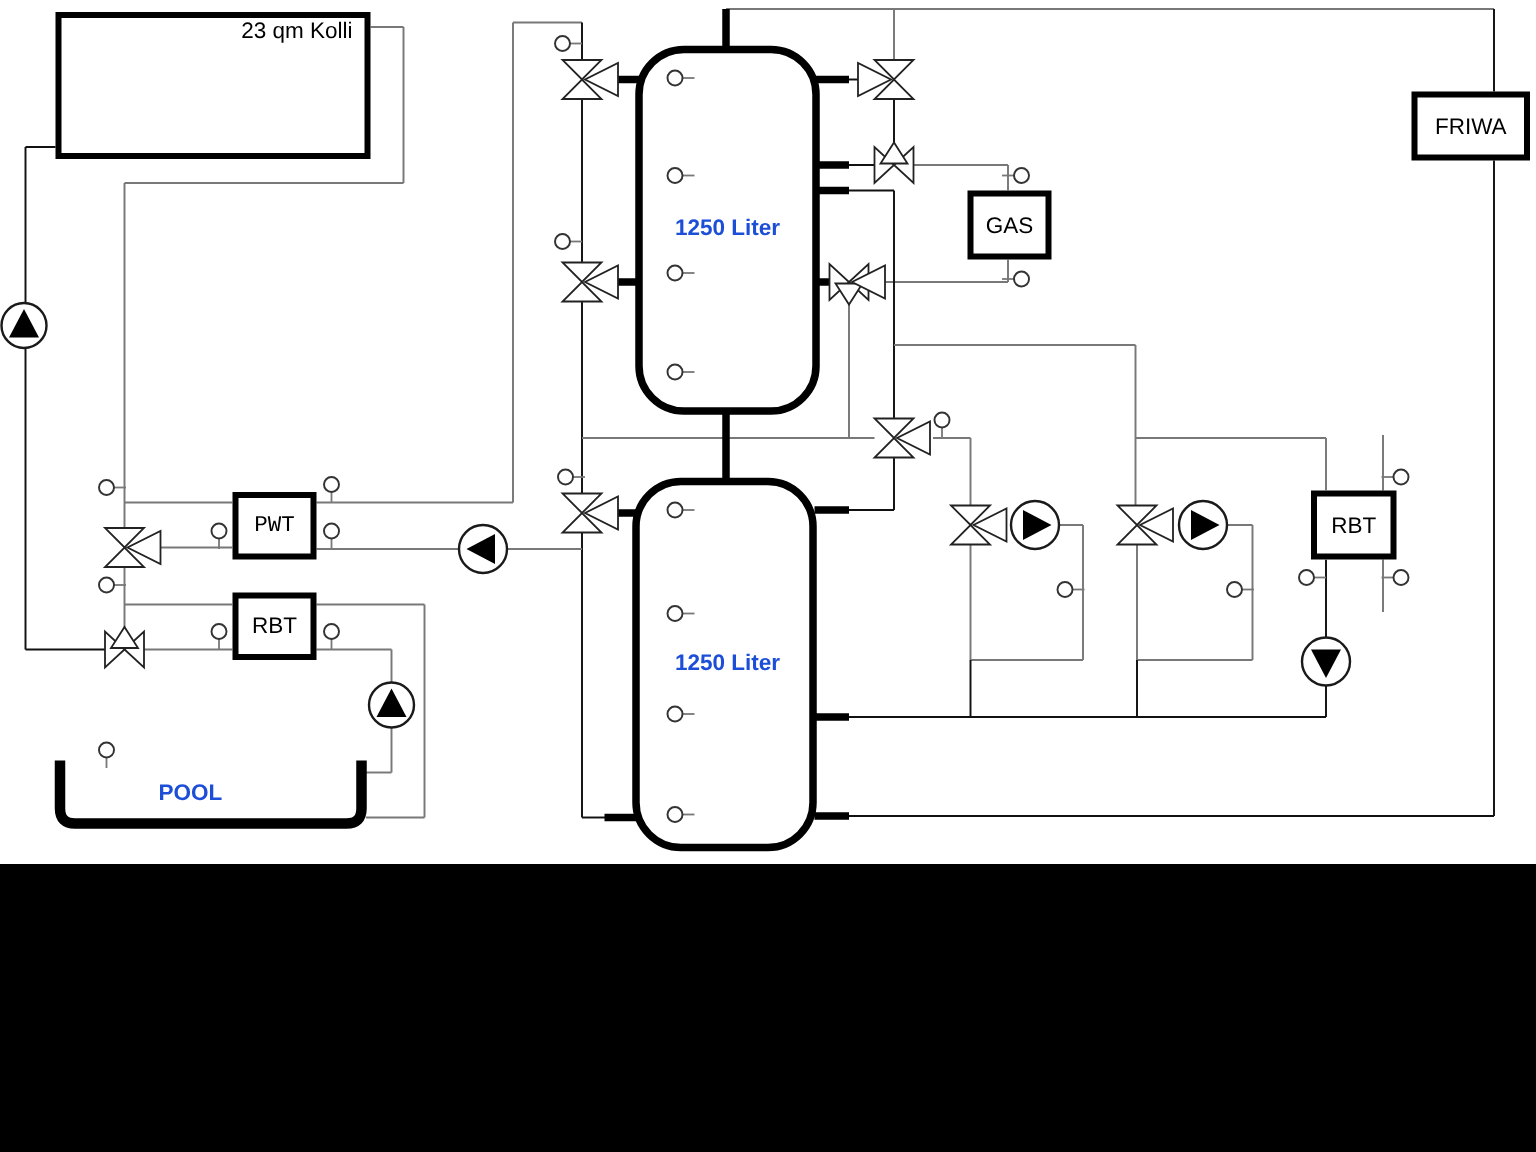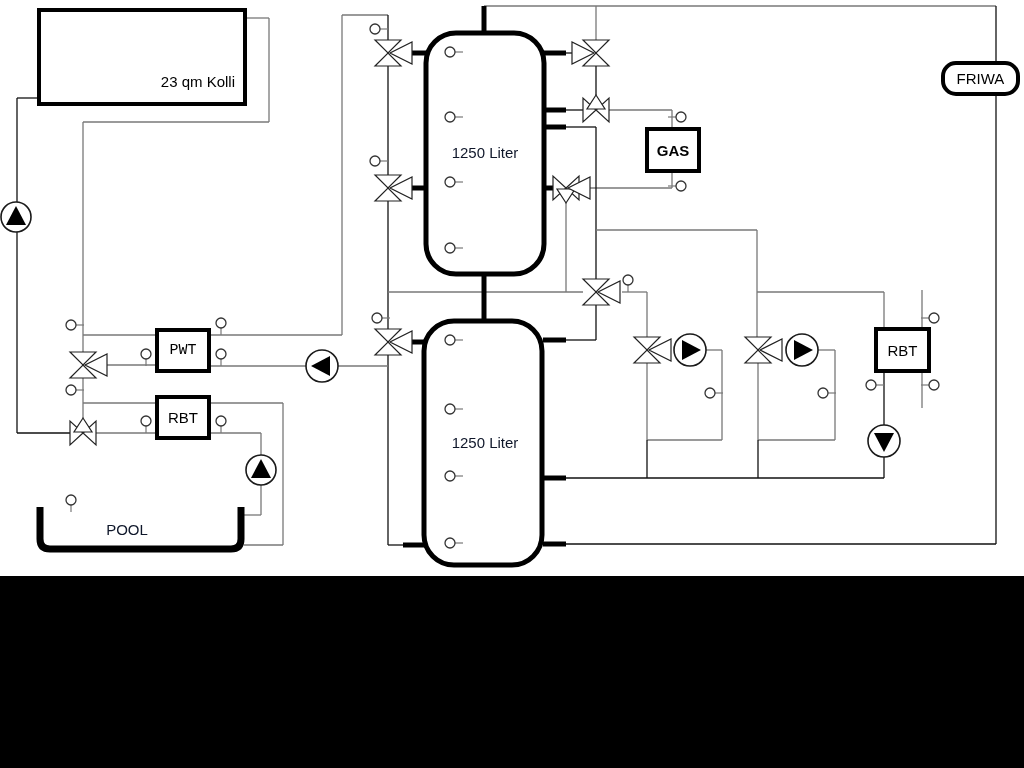--- a/index.html
+++ b/index.html
@@ -3,22 +3,22 @@
 <meta charset="utf-8">
 <style>
   html,body{margin:0;padding:0;background:#fff;}
   #stage{position:relative;width:1024px;height:768px;background:#ffffff;overflow:hidden;
          font-family:"Liberation Sans",sans-serif;}
   #pipes{position:absolute;left:0;top:0;z-index:1;}
   .eq-box{position:absolute;z-index:3;background:#ffffff;border:4px solid #000;
           box-sizing:border-box;display:flex;align-items:center;justify-content:center;
           font-size:15px;color:#000;}
   .float-label{position:absolute;z-index:2;transform:translate(-50%,-50%);
-          font-size:15px;color:#0f172a;white-space:nowrap;}
-  #collector-box{justify-content:flex-end;align-items:flex-end;}
+          font-size:15px;color:#1d4ed8;white-space:nowrap;font-weight:bold;}
+  #collector-box{justify-content:flex-end;align-items:flex-start;}
   #collector-box span{margin:0 8px 12px 0;}
   #bottom-bar{position:absolute;left:0;top:576px;width:1024px;height:192px;
           background:#000;z-index:5;}
 </style>
 </head>
 <body>
 
 <div id="stage">
 
   <svg id="pipes" width="1024" height="768" viewBox="0 0 1024 768">
@@ -308,25 +308,25 @@
   </div>
 
   <div class="eq-box" style="left:155px;top:328px;width:56px;height:45px;font-family:Liberation Mono, monospace;">
     <span>PWT</span>
   </div>
 
   <div class="eq-box" style="left:155px;top:395px;width:56px;height:45px;">
     <span>RBT</span>
   </div>
 
-  <div class="eq-box" style="left:645px;top:127px;width:56px;height:46px;font-weight:bold;">
+  <div class="eq-box" style="left:645px;top:127px;width:56px;height:46px;">
     <span>GAS</span>
   </div>
 
-  <div class="eq-box" style="left:941px;top:61px;width:79px;height:35px;border-radius:15px;">
+  <div class="eq-box" style="left:941px;top:61px;width:79px;height:46px;">
     <span>FRIWA</span>
   </div>
 
   <div class="eq-box" style="left:874px;top:327px;width:57px;height:46px;">
     <span>RBT</span>
   </div>
 
   <div class="float-label" style="left:485px;top:152px;">1250 Liter</div>
   <div class="float-label" style="left:485px;top:442px;">1250 Liter</div>
   <div class="float-label" style="left:127px;top:529px;">POOL</div>

